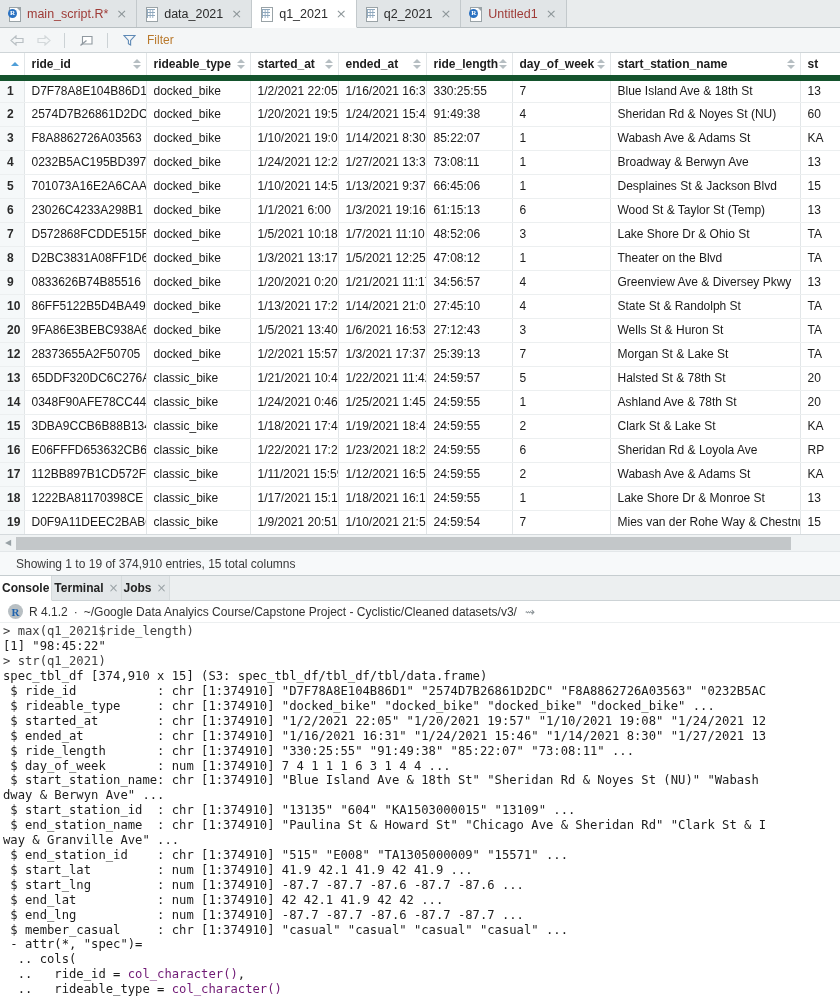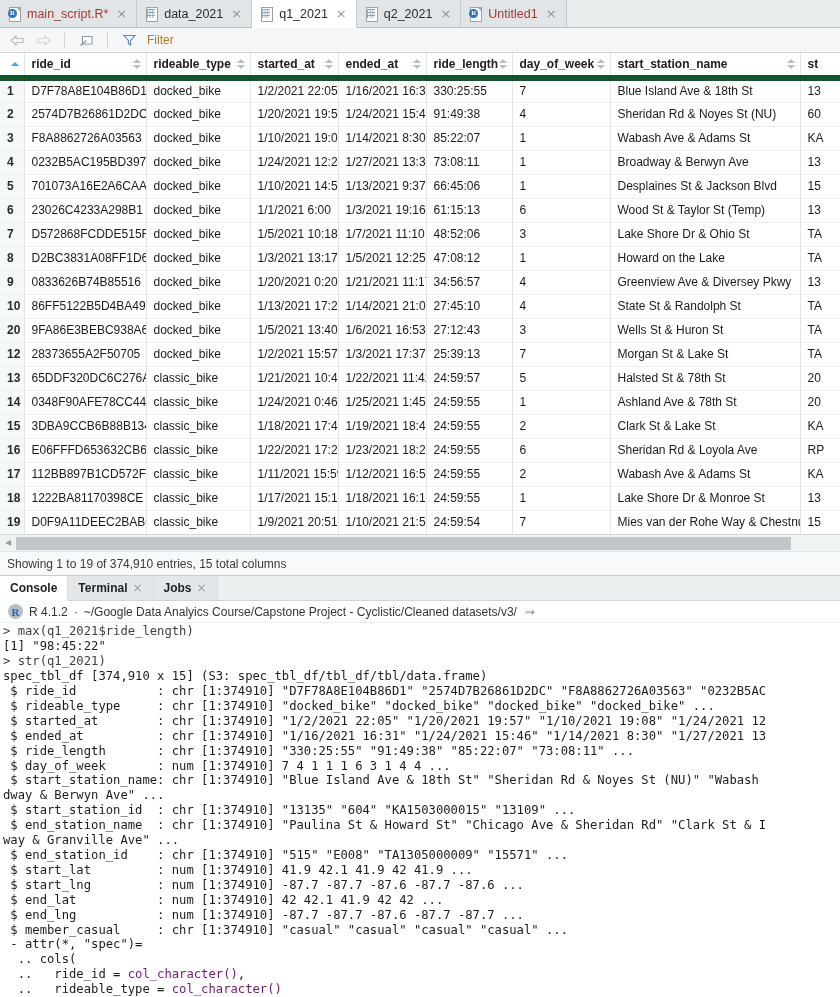--- a/index.html
+++ b/index.html
@@ -154,38 +154,38 @@
   }
   .hscroll .arrow-l { width: 16px; text-align: center; color: #98a1a5; font-size: 8px; line-height: 1; }
   .hscroll .thumb { height: 13px; background: #c3c7c9; width: 775px; border-radius: 0; }
 
   .statusbar {
     height: 23px;
     background: #f7f9fa;
     border-top: 1px solid #e3e7e9;
     border-bottom: 1px solid #c6cdd0;
     display: flex; align-items: center;
-    padding-left: 7px;
+    padding-left: 16px;
     font-size: 12px;
     color: #3a3a3a;
     flex: 0 0 auto;
   }
 
   
   .console-pane { flex: 1 1 auto; display: flex; flex-direction: column; min-height: 0; background: #fff; }
   .console-tabs {
     height: 24px;
     background: #eceff0;
     display: flex; align-items: stretch;
     border-bottom: 1px solid #cdd3d6;
     flex: 0 0 auto;
   }
   .ctab {
     display: flex; align-items: center; gap: 5px;
-    padding: 0 10px;
+    padding: 0 2px;
     font-size: 12px; font-weight: bold; color: #232323;
     border-right: 1px solid #d6dbdd;
     background: #e3e7e9;
   }
   .ctab.active { background: #ffffff; border-bottom: 1px solid #fff; margin-bottom: -1px; }
   .ctab .x { font-weight: normal; color: #9aa2a6; font-size: 12px; font-family: "DejaVu Sans", sans-serif; }
 
   .console-head {
     height: 21px; display: flex; align-items: center; gap: 6px;
     padding-left: 8px;
@@ -410,21 +410,21 @@
             <td class="c-start_station_id">TA</td>
           </tr>
           <tr>
             <td class="c-rownum rownum">8</td>
             <td class="c-ride_id">D2BC3831A08FF1D6</td>
             <td class="c-rideable_type">docked_bike</td>
             <td class="c-started_at">1/3/2021 13:17</td>
             <td class="c-ended_at">1/5/2021 12:25</td>
             <td class="c-ride_length">47:08:12</td>
             <td class="c-day_of_week num">1</td>
-            <td class="c-start_station_name">Howard on the Lake</td>
+            <td class="c-start_station_name">Theater on the Blvd</td>
             <td class="c-start_station_id">TA</td>
           </tr>
           <tr>
             <td class="c-rownum rownum">9</td>
             <td class="c-ride_id">0833626B74B85516</td>
             <td class="c-rideable_type">docked_bike</td>
             <td class="c-started_at">1/20/2021 0:20</td>
             <td class="c-ended_at">1/21/2021 11:17</td>
             <td class="c-ride_length">34:56:57</td>
             <td class="c-day_of_week num">4</td>

